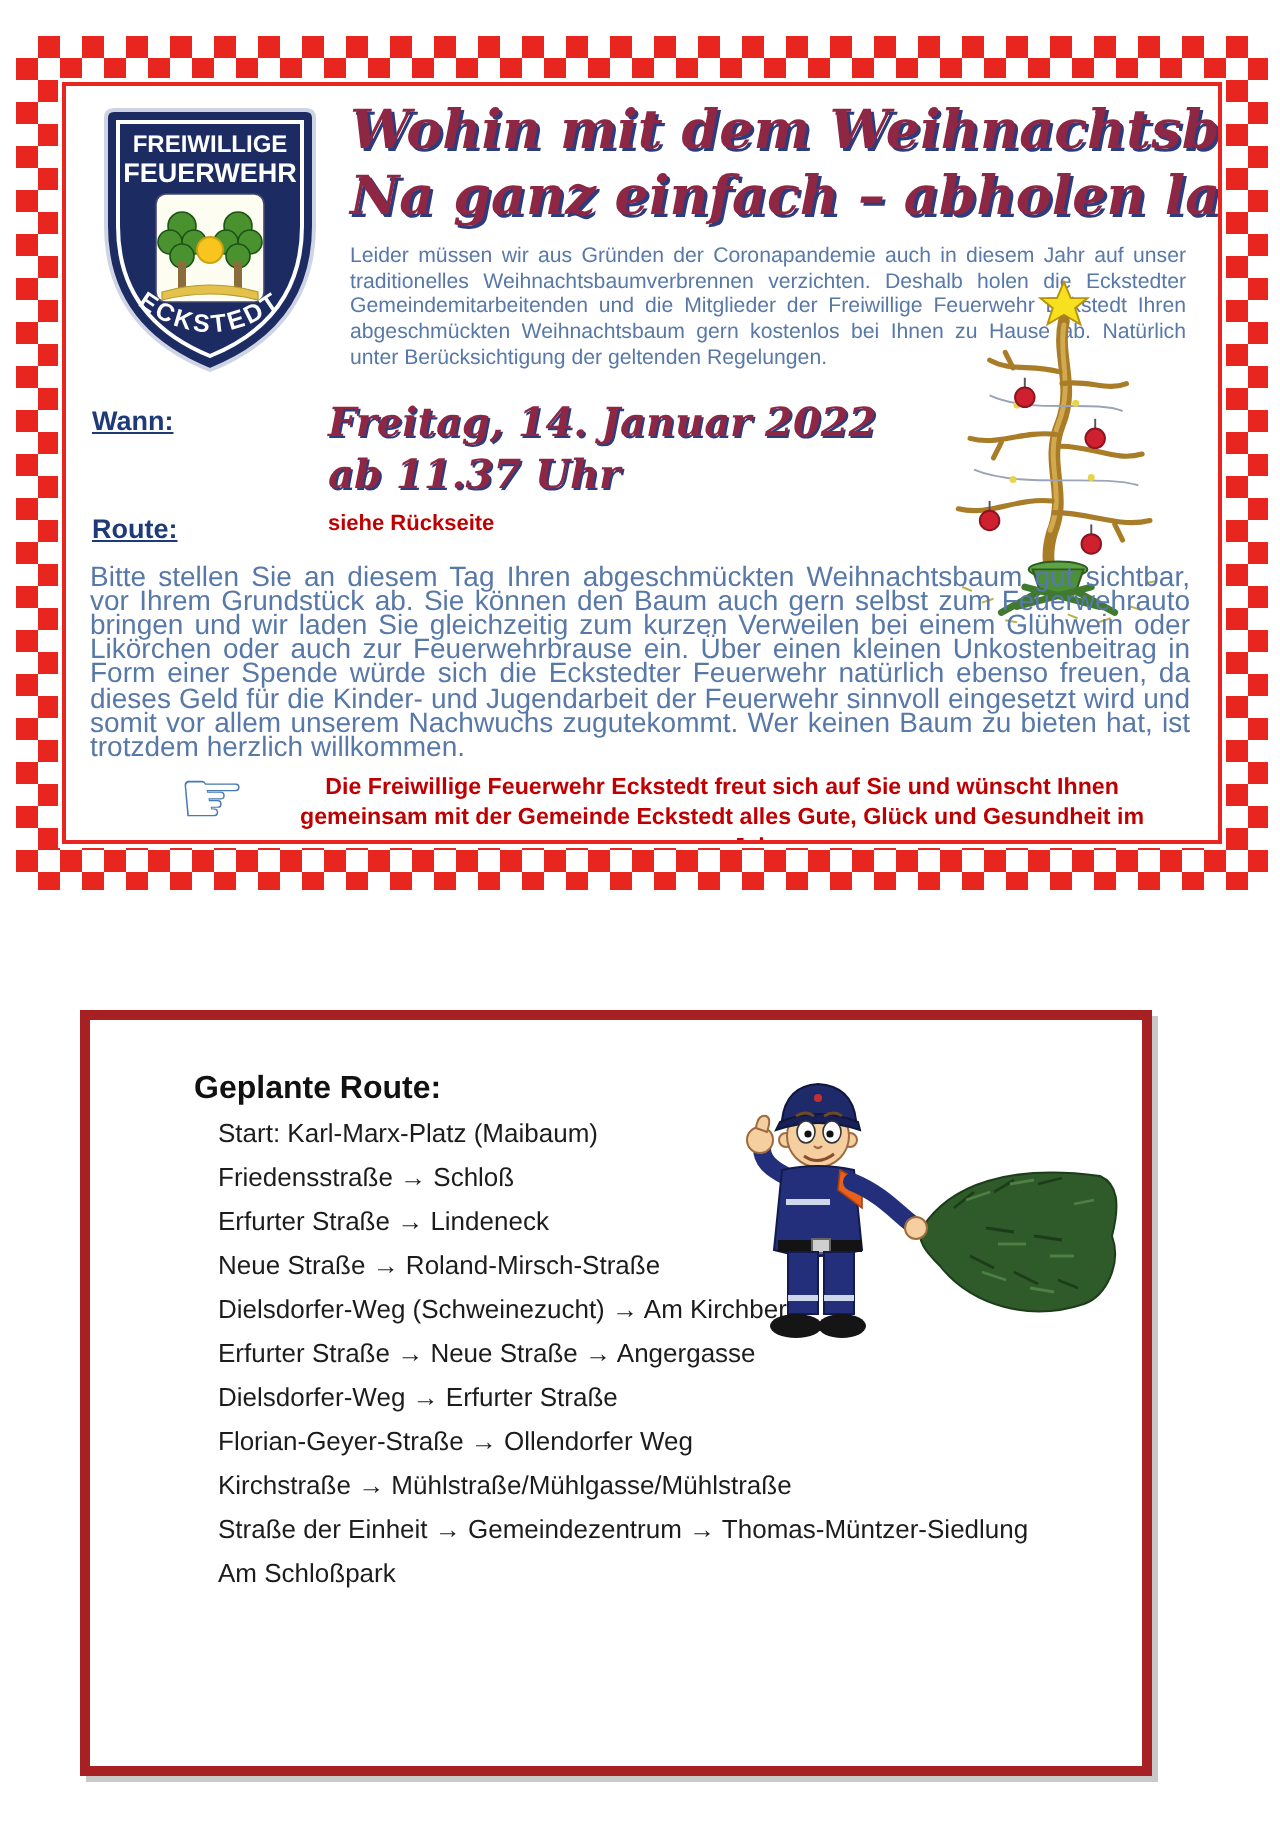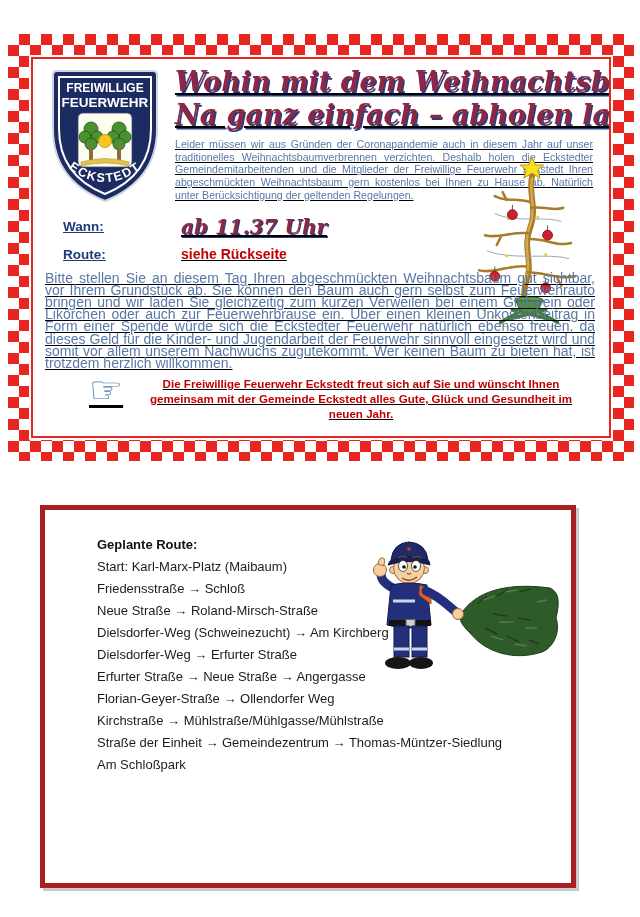--- a/index.html
+++ b/index.html
@@ -4,59 +4,58 @@
 <style>
   html,body{margin:0;padding:0;}
   body{
     width:640px;height:917px;background:#ffffff;position:relative;
     font-family:"Liberation Sans",sans-serif;overflow:hidden;
   }
   .page{position:absolute;left:0;top:0;width:640px;height:917px;background:#fff;}
 
   
   .flyer{
-    position:absolute;left:8px;top:34px;width:626px;height:427px;box-sizing:border-box;
+    position:absolute;left:8px;top:18px;width:626px;height:427px;box-sizing:border-box;
     padding:21px;
     background-color:#fff;
     background-image:
       linear-gradient(45deg,var(--checker-red,#e8251f) 25%,transparent 25%,transparent 75%,var(--checker-red,#e8251f) 75%),
       linear-gradient(45deg,var(--checker-red,#e8251f) 25%,transparent 25%,transparent 75%,var(--checker-red,#e8251f) 75%);
     background-size:22px 22px;
     background-position:0 0,11px 11px;
-    text-decoration:underline;
   }
   .flyer-gap{background:#fff;height:100%;box-sizing:border-box;padding:2px;}
   .flyer-inner{
     border:2px solid var(--frame-red,#e8251f);background:#fff;height:100%;box-sizing:border-box;
     padding:4px 12px 2px 10px;position:relative;overflow:hidden;
   }
   .logo-wrap{float:left;width:120px;height:142px;margin:2px 10px 0 2px;}
   .title-block{text-align:center;padding-top:2px;}
   .title-line{
     font-family:"DejaVu Serif",serif;font-style:italic;font-weight:bold;
     font-size:27px;line-height:33px;white-space:nowrap;
     color:var(--title-maroon,#8e2743);
     text-shadow:1.5px 1.5px 0 var(--title-navy,#2c3c7e);
   }
   .intro{
     margin:7px 4px 0 2px;font-size:10.6px;line-height:12.7px;
     color:var(--body-blue,#5878a8);text-align:justify;
   }
-  .schedule{margin:12px 0 0 20px;position:relative;z-index:2;}
+  .schedule{margin:12px 0 0 3px;position:relative;z-index:2;}
   .sched-row{display:flex;}
   .sched-label{
     width:118px;flex:0 0 118px;font-size:13.5px;font-weight:bold;
     color:var(--label-navy,#1e3a78);text-decoration:underline;padding-top:5px;
   }
   .script-value{
     font-family:"DejaVu Serif",serif;font-style:italic;font-weight:bold;
     font-size:20px;line-height:26px;color:var(--title-maroon,#8e2743);
     text-shadow:1px 1px 0 var(--title-navy,#2c3c7e);
   }
-  .red-value{font-size:14px;font-weight:bold;color:var(--accent-red,#c00000);padding-top:4px;}
+  .red-value{font-size:11px;font-weight:bold;color:var(--accent-red,#c00000);padding-top:4px;}
   .details{
     margin:10px 2px 0 2px;font-size:14px;line-height:12.2px;
     color:var(--body-blue,#5878a8);text-align:justify;position:relative;z-index:2;
   }
   .closing{display:flex;align-items:flex-start;margin-top:4px;}
   .hand{
     flex:0 0 auto;font-size:38px;line-height:34px;color:#4a7ab5;margin:0 16px 0 46px;
   }
   .closing-text{
     flex:1;font-size:11.6px;line-height:15px;font-weight:bold;
@@ -64,22 +63,22 @@
   }
   .bare-tree{position:absolute;right:0px;top:96px;width:158px;height:176px;z-index:1;}
 
   
   .route-card{
     position:absolute;left:40px;top:505px;width:536px;height:383px;box-sizing:border-box;
     background:#fff;border:5px solid var(--card-border-red,#a62024);
     box-shadow:3px 3px 0 #c9c9c9;
     padding:24px 0 0 52px;
   }
-  .route-heading{font-size:13px;font-weight:bold;color:#111;line-height:22px;}
-  .stop{font-size:13px;line-height:22px;color:#1c1c1c;white-space:nowrap;}
+  .route-heading{font-size:16px;font-weight:bold;color:#111;line-height:22px;}
+  .stop{font-size:13px;line-height:22px;color:#1c1c1c;white-space:nowrap;margin-left:12px;}
   .fireman{position:absolute;right:6px;top:22px;width:218px;height:142px;}
 </style>
 </head>
 <body>
 
 <div class="page">
 
   <div class="flyer">
     <div class="flyer-gap">
       <div class="flyer-inner">
@@ -164,20 +163,21 @@
           <div class="title-line">Wohin mit dem Weihnachtsbaum?</div>
           <div class="title-line">Na ganz einfach – abholen lassen!</div>
         </div>
 
         <div class="intro">Leider müssen wir aus Gründen der Coronapandemie auch in diesem Jahr auf unser traditionelles Weihnachtsbaumverbrennen verzichten. Deshalb holen die Eckstedter Gemeindemitarbeitenden und die Mitglieder der Freiwillige Feuerwehr Eckstedt Ihren abgeschmückten Weihnachtsbaum gern kostenlos bei Ihnen zu Hause ab. Natürlich unter Berücksichtigung der geltenden Regelungen.</div>
 
         <div class="schedule">
           <div class="sched-row">
             <div class="sched-label">Wann:</div>
             <div>
+              <div class="script-value">Freitag, 14. Januar 2022</div>
               <div class="script-value">ab 11.37 Uhr</div>
             </div>
           </div>
           <div class="sched-row" style="margin-top:2px;">
             <div class="sched-label">Route:</div>
             <div class="red-value">siehe Rückseite</div>
           </div>
         </div>
 
         <div class="details">Bitte stellen Sie an diesem Tag Ihren abgeschmückten Weihnachtsbaum gut sichtbar, vor Ihrem Grundstück ab. Sie können den Baum auch gern selbst zum Feuerwehrauto bringen und wir laden Sie gleichzeitig zum kurzen Verweilen bei einem Glühwein oder Likörchen oder auch zur Feuerwehrbrause ein. Über einen kleinen Unkostenbeitrag in Form einer Spende würde sich die Eckstedter Feuerwehr natürlich ebenso freuen, da dieses Geld für die Kinder- und Jugendarbeit der Feuerwehr sinnvoll eingesetzt wird und somit vor allem unserem Nachwuchs zugutekommt. Wer keinen Baum zu bieten hat, ist trotzdem herzlich willkommen.</div>
@@ -243,23 +243,24 @@
         <path d="M47,117 h15 M65,117 h15" stroke="#cfd8ea" stroke-width="3"></path>
 
         <ellipse cx="51" cy="131" rx="13" ry="6" fill="#151515"></ellipse>
         <ellipse cx="74" cy="131" rx="12" ry="6" fill="#151515"></ellipse>
       </g>
     </svg>
 
     <div class="route-heading">Geplante Route:</div>
     <div class="stop">Start: Karl-Marx-Platz (Maibaum)</div>
     <div class="stop">Friedensstraße → Schloß</div>
+    <div class="stop">Erfurter Straße → Lindeneck</div>
     <div class="stop">Neue Straße → Roland-Mirsch-Straße</div>
     <div class="stop">Dielsdorfer-Weg (Schweinezucht) → Am Kirchberg</div>
+    <div class="stop">Erfurter Straße → Neue Straße → Angergasse</div>
     <div class="stop">Dielsdorfer-Weg → Erfurter Straße</div>
-    <div class="stop">Erfurter Straße → Neue Straße → Angergasse</div>
     <div class="stop">Florian-Geyer-Straße → Ollendorfer Weg</div>
     <div class="stop">Kirchstraße → Mühlstraße/Mühlgasse/Mühlstraße</div>
     <div class="stop">Straße der Einheit → Gemeindezentrum → Thomas-Müntzer-Siedlung</div>
     <div class="stop">Am Schloßpark</div>
   </div>
 
 </div>
 
 </body></html>

